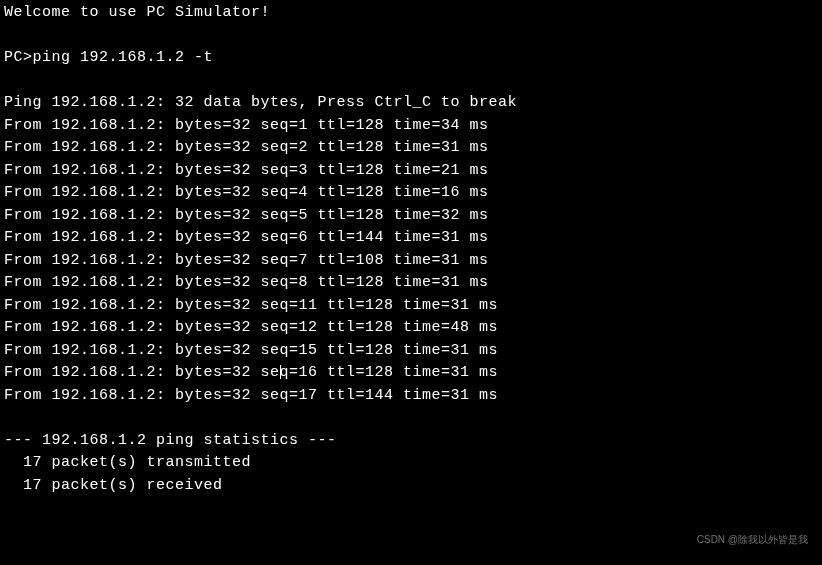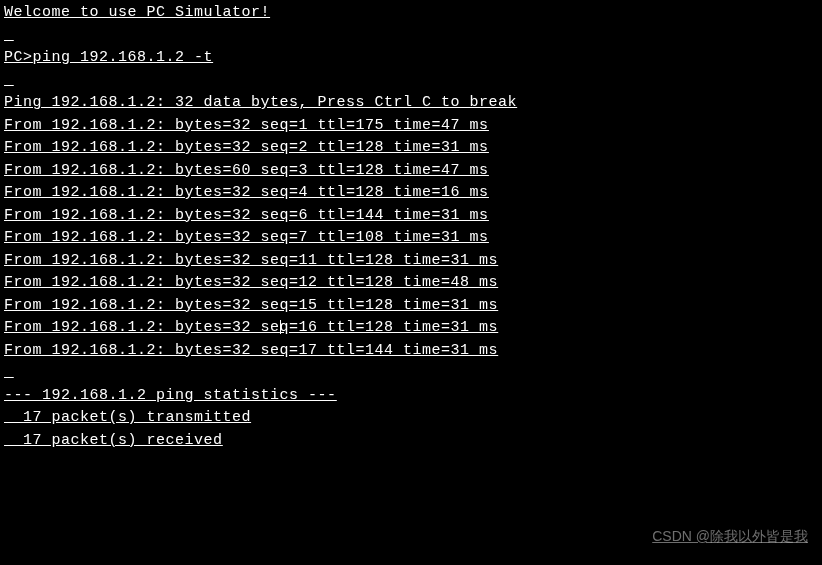--- a/index.html
+++ b/index.html
@@ -1,19 +1,18 @@
 <!DOCTYPE html>
 <html><head>
   <meta charset="utf-8">
   <style>
     * {
       margin: 0;
       padding: 0;
       box-sizing: border-box;
-      text-decoration: underline;
     }
     body {
       background: #000;
       color: #fff;
       font-family: "Courier New", monospace;
       font-size: 15px;
       line-height: 1.5;
       width: 822px;
       height: 565px;
       overflow: hidden;
@@ -23,47 +22,49 @@
     .line {
       white-space: pre;
       letter-spacing: 0.5px;
     }
     .watermark {
       position: absolute;
       bottom: 18px;
       right: 14px;
       color: rgba(200,200,200,0.55);
       font-family: Arial, sans-serif;
-      font-size: 14px;
+      font-size: 10px;
       letter-spacing: 0;
     }
     .cursor {
       display: inline-block;
       width: 1px;
       height: 14px;
       background: #fff;
       vertical-align: middle;
       margin: 0 -1px 0 0;
     }
   </style>
 </head>
 <body>
 
 <div class="line">Welcome to use PC Simulator!</div>
 <div class="line">&nbsp;</div>
 <div class="line"><span>PC&gt;</span><span>ping 192.168.1.2 -t</span></div>
 <div class="line">&nbsp;</div>
 <div class="line">Ping 192.168.1.2: 32 data bytes, Press Ctrl_C to break</div>
 <div id="replies">
-    <div class="line">From 192.168.1.2: bytes=32 seq=1 ttl=175 time=47 ms</div>
+    <div class="line">From 192.168.1.2: bytes=32 seq=1 ttl=128 time=34 ms</div>
     <div class="line">From 192.168.1.2: bytes=32 seq=2 ttl=128 time=31 ms</div>
-    <div class="line">From 192.168.1.2: bytes=60 seq=3 ttl=128 time=47 ms</div>
+    <div class="line">From 192.168.1.2: bytes=32 seq=3 ttl=128 time=21 ms</div>
     <div class="line">From 192.168.1.2: bytes=32 seq=4 ttl=128 time=16 ms</div>
+    <div class="line">From 192.168.1.2: bytes=32 seq=5 ttl=128 time=32 ms</div>
     <div class="line">From 192.168.1.2: bytes=32 seq=6 ttl=144 time=31 ms</div>
     <div class="line">From 192.168.1.2: bytes=32 seq=7 ttl=108 time=31 ms</div>
+    <div class="line">From 192.168.1.2: bytes=32 seq=8 ttl=128 time=31 ms</div>
     <div class="line">From 192.168.1.2: bytes=32 seq=11 ttl=128 time=31 ms</div>
     <div class="line">From 192.168.1.2: bytes=32 seq=12 ttl=128 time=48 ms</div>
     <div class="line">From 192.168.1.2: bytes=32 seq=15 ttl=128 time=31 ms</div>
     <div class="line">From 192.168.1.2: bytes=32 se<span class="cursor"></span>q=16 ttl=128 time=31 ms</div>
     <div class="line">From 192.168.1.2: bytes=32 seq=17 ttl=144 time=31 ms</div>
   </div>
 <div class="line">&nbsp;</div>
 <div class="line">--- 192.168.1.2 ping statistics ---</div>
 <div class="line">  17 packet(s) transmitted</div>
 <div class="line">  17 packet(s) received</div>

